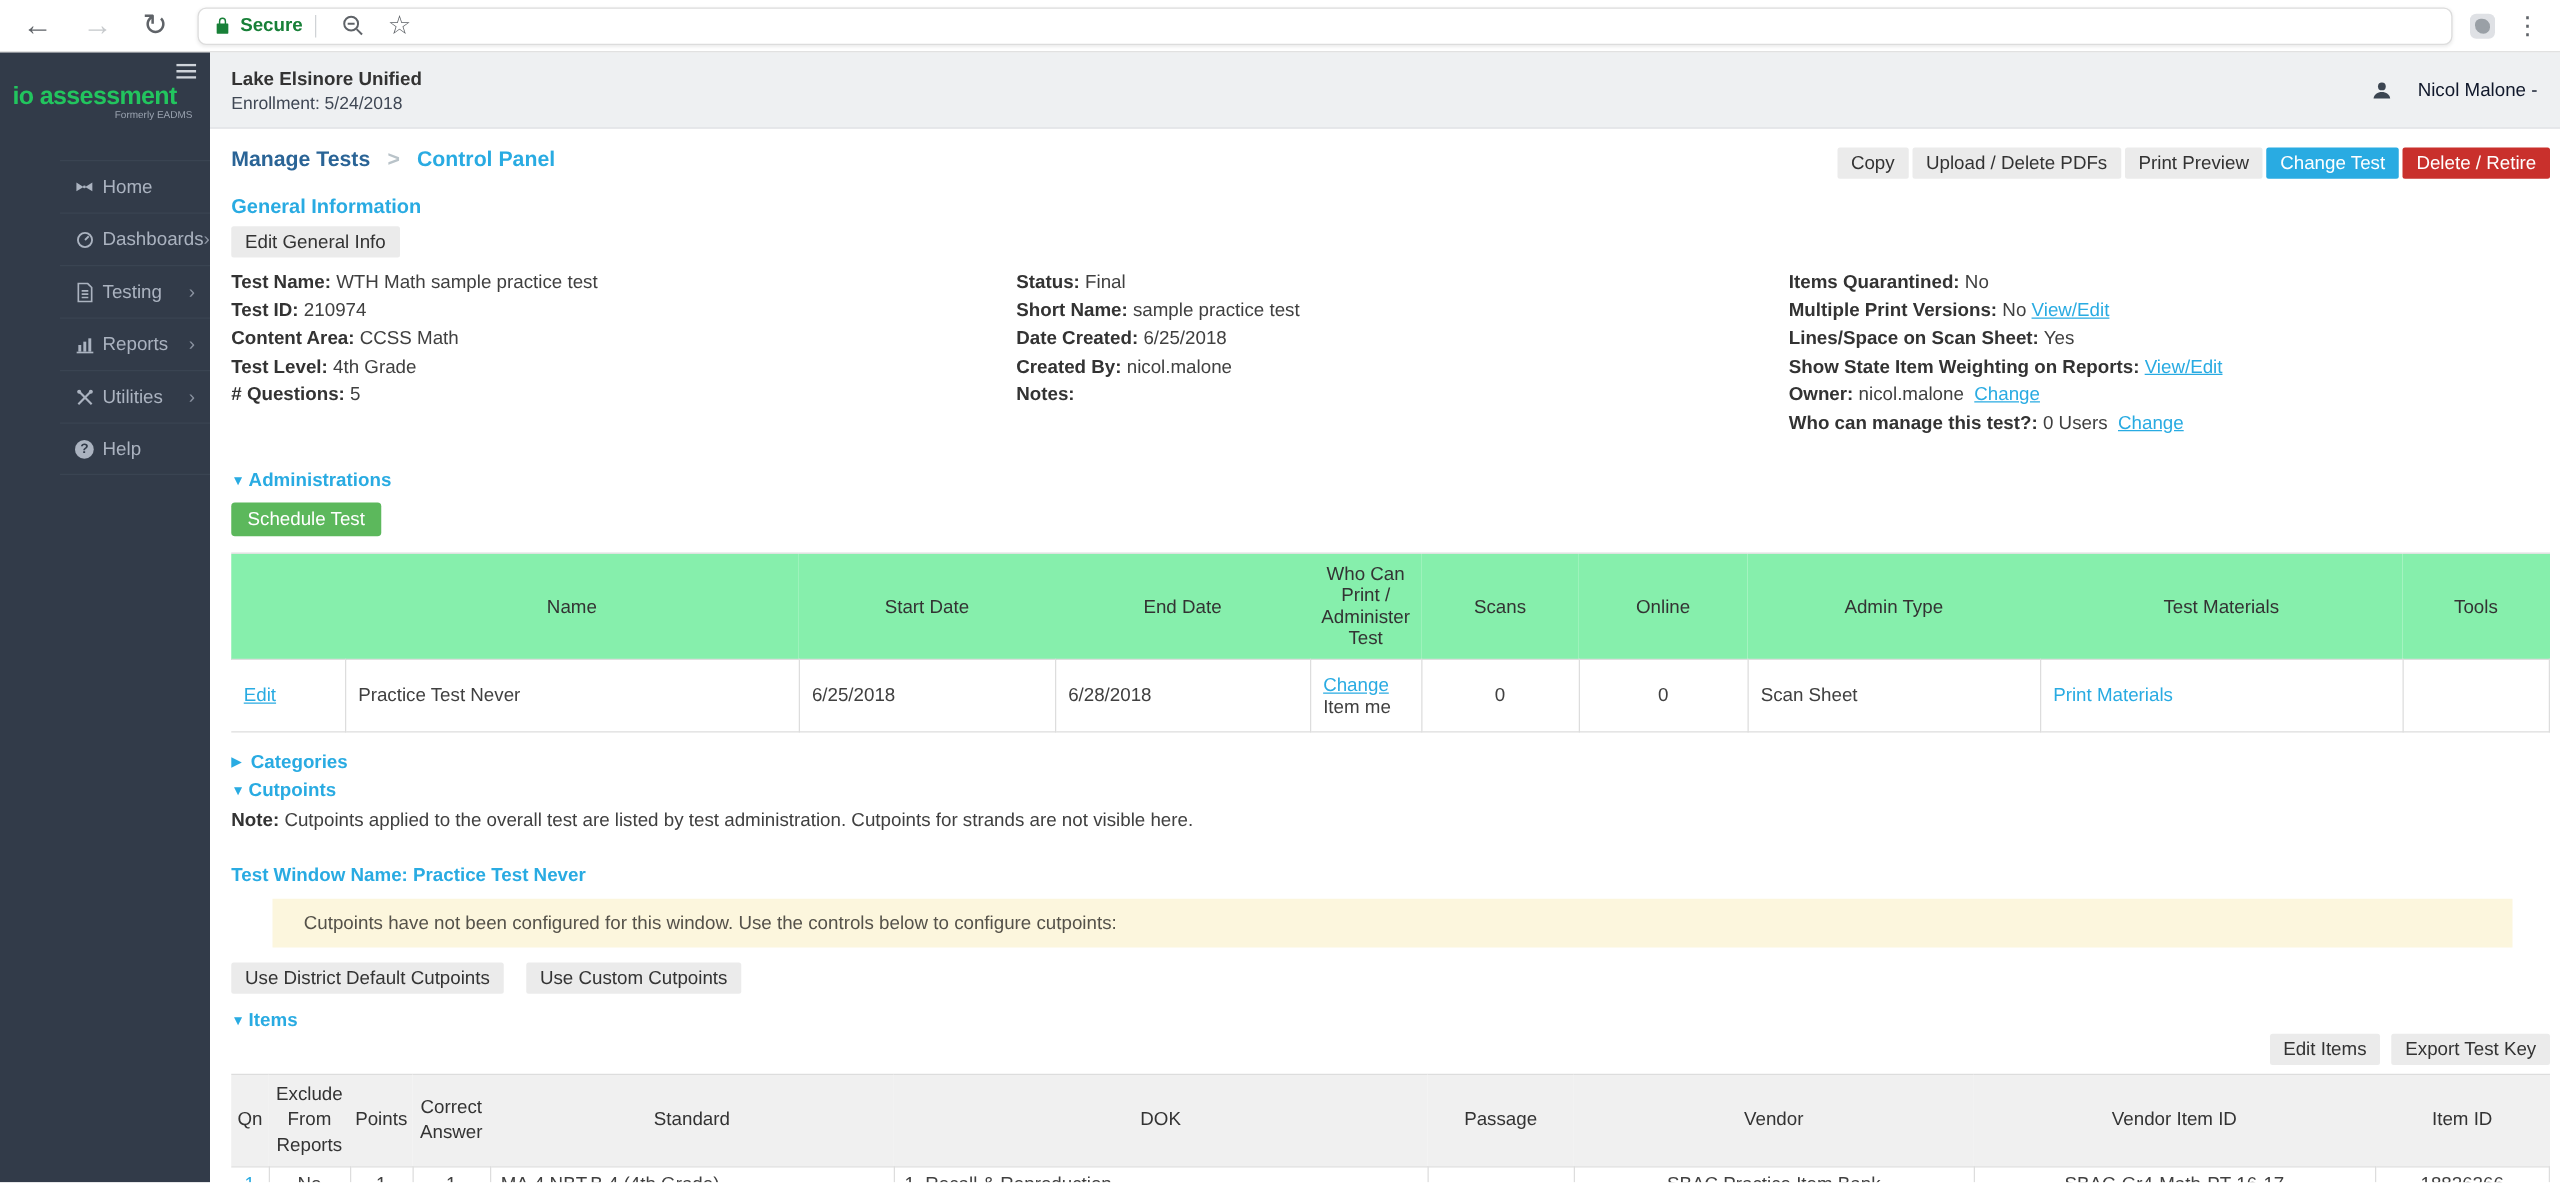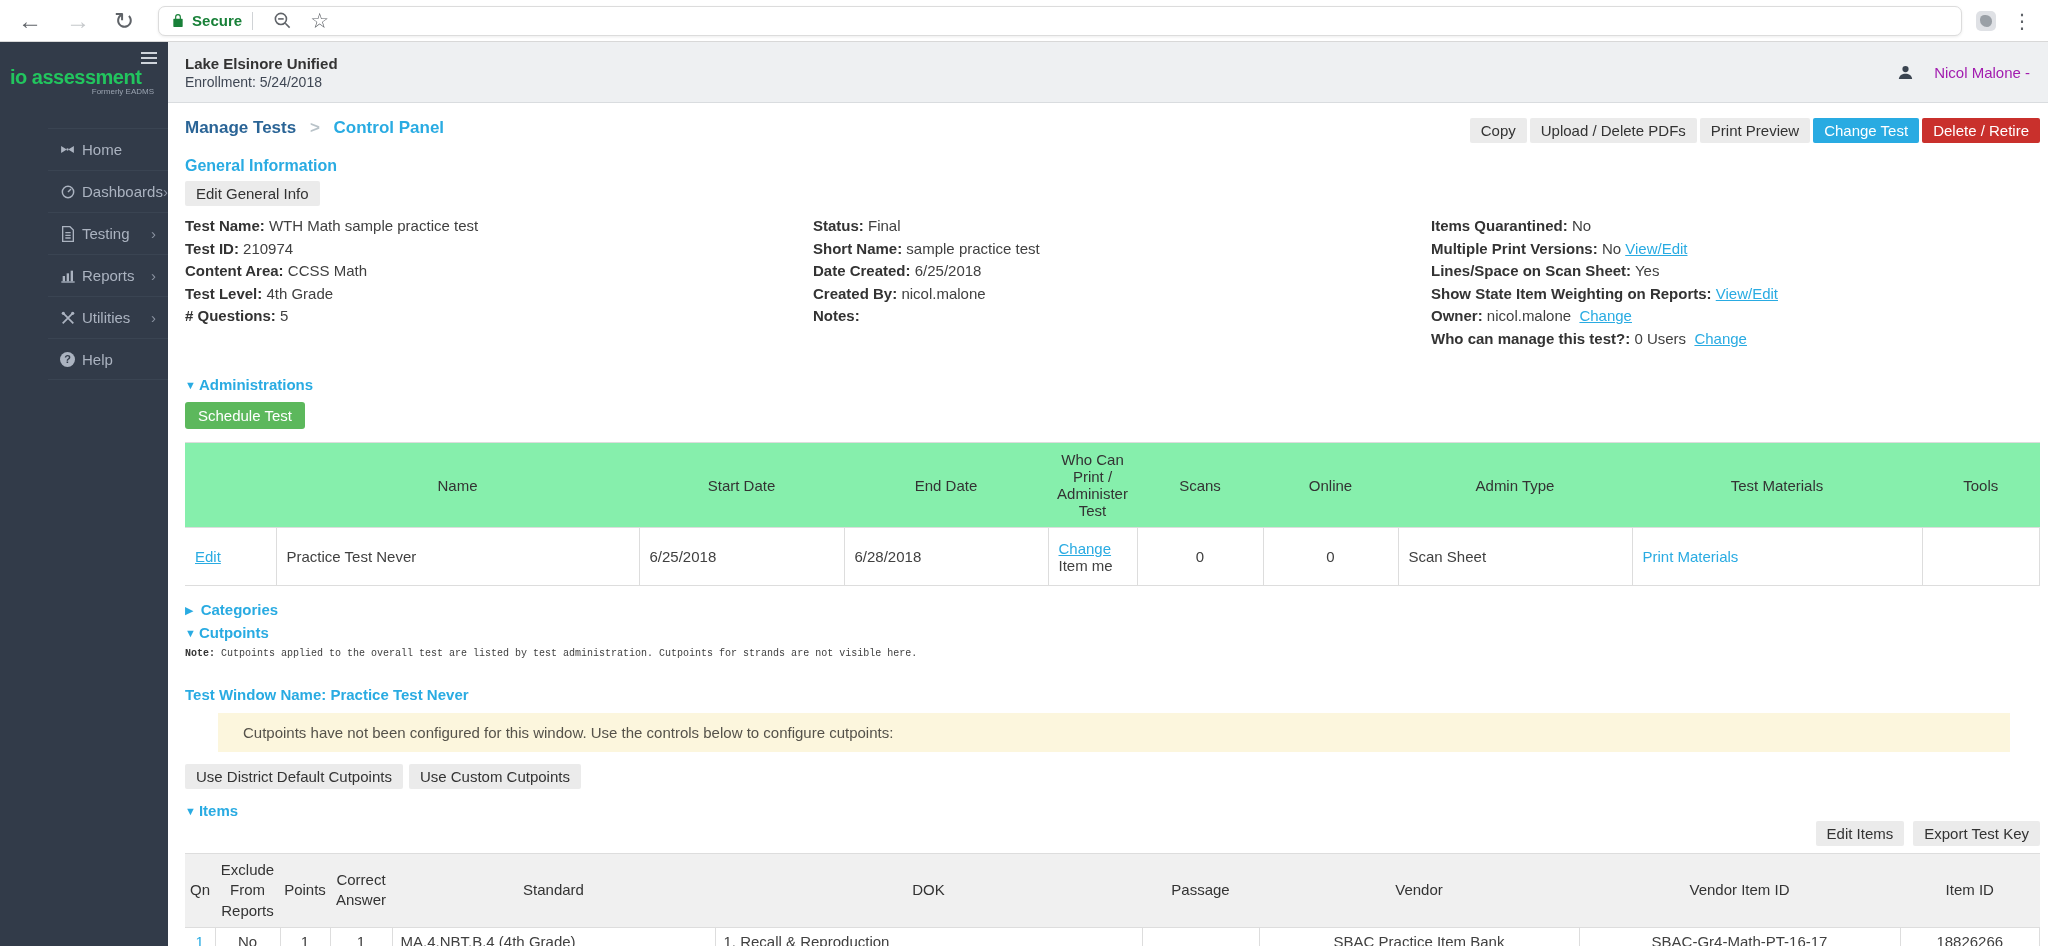--- a/index.html
+++ b/index.html
@@ -42,21 +42,21 @@
   .nav-chev { margin-left:auto; color:#8b93a1; font-size:15px; }
   .help-circle { width:15px; height:15px; border-radius:50%; background:#abb3c0; color:#323b49;
                  font-weight:bold; font-size:11px; display:inline-flex; align-items:center; justify-content:center; }
 
   
   .appheader { position:absolute; left:168px; right:0; top:42px; height:61px; background:#eef0f2;
                border-bottom:1px solid #d9dcdf; display:flex; align-items:center; justify-content:space-between;
                padding:0 18px 0 17px; }
   .district-name { font-size:15px; font-weight:bold; color:#333; }
   .district-enroll { font-size:14px; color:#3f4754; margin-top:2px; }
-  .user-chip { display:flex; align-items:center; gap:20px; font-size:15px; color:#a21caf; cursor:pointer; }
+  .user-chip { display:flex; align-items:center; gap:20px; font-size:15px; color:#0f172a; cursor:pointer; }
 
   
   .content { position:absolute; left:168px; right:0; top:103px; bottom:0; background:#fff;
              overflow:hidden; padding:0 8px 0 17px; }
 
   .crumb-row { display:flex; justify-content:space-between; align-items:flex-start; margin-top:15px; }
   .breadcrumb { font-size:17px; font-weight:bold; }
   .crumb-parent { color:#2a6496; cursor:pointer; }
   .crumb-sep { color:#b9c3c9; margin:0 9px; font-weight:bold; }
   .crumb-current { color:#29abe2; cursor:pointer; }
@@ -86,25 +86,25 @@
   .admin-table thead td { background:#86efac; text-align:center; color:#333; padding:8px 6px; height:76px; vertical-align:middle; }
   .admin-table tbody td { background:#fff; border:1px solid #ddd; border-left:none; padding:6px 10px; vertical-align:middle; height:58px; }
   .admin-table tbody td:first-child { border-left:none; }
   .admin-table tbody td + td { border-left:1px solid #ddd; }
   .cell-center { text-align:center; }
   .tlink { color:#29abe2; cursor:pointer; }
   .tlink.u { text-decoration:underline; }
 
   .cat-heading { margin-top:15px; }
   .cut-heading { margin-top:6px; }
-  .note-line { margin-top:7px; font-size:10px;font-family:Liberation Mono, monospace; }
+  .note-line { margin-top:7px; font-size:15px; }
   .note-line b { color:#333; }
   .window-name { margin-top:27px; font-size:15px; }
   .warning-bar { margin:10px 30px 0 33px; background:#fcf6dd; color:#55524a; font-size:15px; padding:11px 25px; }
-  .cut-buttons { margin-top:12px; display:flex; gap:6px; }
+  .cut-buttons { margin-top:12px; display:flex; gap:18px; }
 
   .items-heading { margin-top:13px; }
   .items-actions { margin-top:2px; display:flex; justify-content:flex-end; gap:9px; }
 
   .items-table { margin-top:7px; border-top:1px solid #ddd; }
   .items-table thead td { background:#f0f0f0; text-align:center; color:#333; padding:6px 4px; height:62px; vertical-align:middle; line-height:1.35; }
   .items-table tbody td { background:#fff; border:1px solid #ddd; border-left:none; padding:4px 8px; height:28px; vertical-align:middle; }
   .items-table tbody td + td { border-left:1px solid #ddd; }
   .cell-left { text-align:left; }
 </style>

